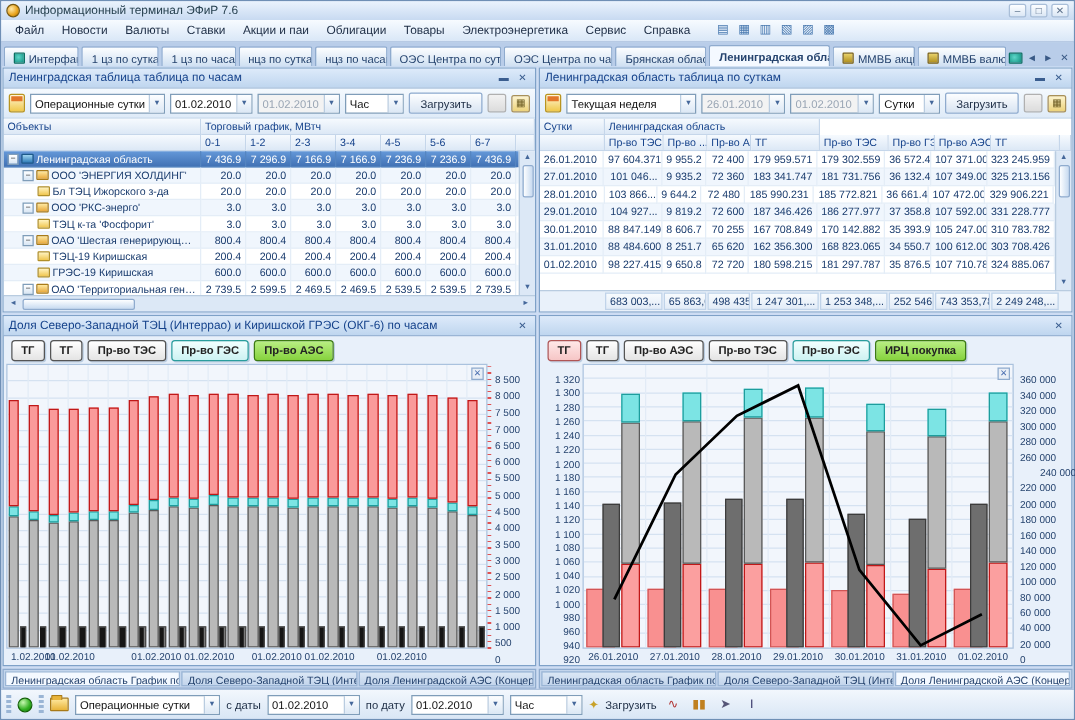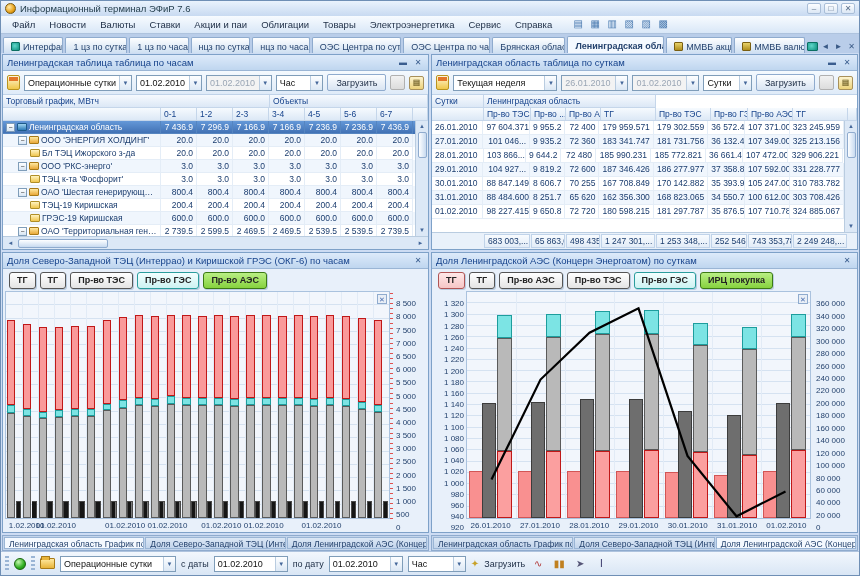--- a/index.html
+++ b/index.html
@@ -224,22 +224,22 @@
           <div class="combo" style="width:52px">
               <span class="val">Час</span>
               <span class="drop">▼</span>
             </div>
           <button class="btn">Загрузить</button>
           <div class="sq-btn"></div>
           <div class="pin-icon">▦</div>
         </div>
         <div class="tablewrap" id="hours-table">
             <div class="trow">
+              <div class="hcell" style="width: 158px;">Объекты</div>
               <div class="hcell" style="flex: 1 1 0%;">Торговый график, МВтч</div>
-              <div class="hcell" style="width: 158px;">Объекты</div>
             </div>
             <div class="trow">
               <div class="hcell" style="width: 158px;"></div>
               <div class="hcell" style="width: 36px;">0-1</div>
               <div class="hcell" style="width: 36px;">1-2</div>
               <div class="hcell" style="width: 36px;">2-3</div>
               <div class="hcell" style="width: 36px;">3-4</div>
               <div class="hcell" style="width: 36px;">4-5</div>
               <div class="hcell" style="width: 36px;">5-6</div>
               <div class="hcell" style="width: 36px;">6-7</div>
@@ -741,21 +741,20 @@
               <span style="bottom: calc(83.5588% - 4px); left: 6px;">7 500</span>
               <span style="bottom: calc(89.0294% - 4px); left: 6px;">8 000</span>
               <span style="bottom: calc(94.5% - 4px); left: 6px;">8 500</span>
               <div style="position: absolute; left: 0px; top: 1%; bottom: 5%; width: 3px; background: repeating-linear-gradient(rgb(224, 80, 80) 0px, rgb(224, 80, 80) 1px, transparent 1px, transparent 5px);"></div>
             </div>
         </div>
       </div>
 
       <div class="chart-panel">
         <div class="panel-title">
-          <span>Доля Ленинградской АЭС (Концерн Энергоатом) по суткам</span>
           <span class="pt-btns">
               <span class="pt-btn">✕</span>
             </span>
         </div>
         <div class="legendrow" id="legend-right">
             <button class="legend-btn pink">ТГ</button>
             <button class="legend-btn plain">ТГ</button>
             <button class="legend-btn plain">Пр-во АЭС</button>
             <button class="legend-btn plain">Пр-во ТЭС</button>
             <button class="legend-btn cyan">Пр-во ГЭС</button>
@@ -868,21 +867,21 @@
               <span style="bottom: calc(11.8333% - 4px); left: 5px;">40 000</span>
               <span style="bottom: calc(17% - 4px); left: 5px;">60 000</span>
               <span style="bottom: calc(22.1667% - 4px); left: 5px;">80 000</span>
               <span style="bottom: calc(27.3333% - 4px); left: 5px;">100 000</span>
               <span style="bottom: calc(32.5% - 4px); left: 5px;">120 000</span>
               <span style="bottom: calc(37.6667% - 4px); left: 5px;">140 000</span>
               <span style="bottom: calc(42.8333% - 4px); left: 5px;">160 000</span>
               <span style="bottom: calc(48% - 4px); left: 5px;">180 000</span>
               <span style="bottom: calc(53.1667% - 4px); left: 5px;">200 000</span>
               <span style="bottom: calc(58.3333% - 4px); left: 5px;">220 000</span>
-              <span style="bottom: calc(63.5% - 4px); left: 5px;">240 000</span>
+              <span style="bottom: calc(63.5% - 4px); left: 21px;">240 000</span>
               <span style="bottom: calc(68.6667% - 4px); left: 5px;">260 000</span>
               <span style="bottom: calc(73.8333% - 4px); left: 5px;">280 000</span>
               <span style="bottom: calc(79% - 4px); left: 5px;">300 000</span>
               <span style="bottom: calc(84.1667% - 4px); left: 5px;">320 000</span>
               <span style="bottom: calc(89.3333% - 4px); left: 5px;">340 000</span>
               <span style="bottom: calc(94.5% - 4px); left: 5px;">360 000</span>
             </div>
         </div>
       </div>
     </div>

